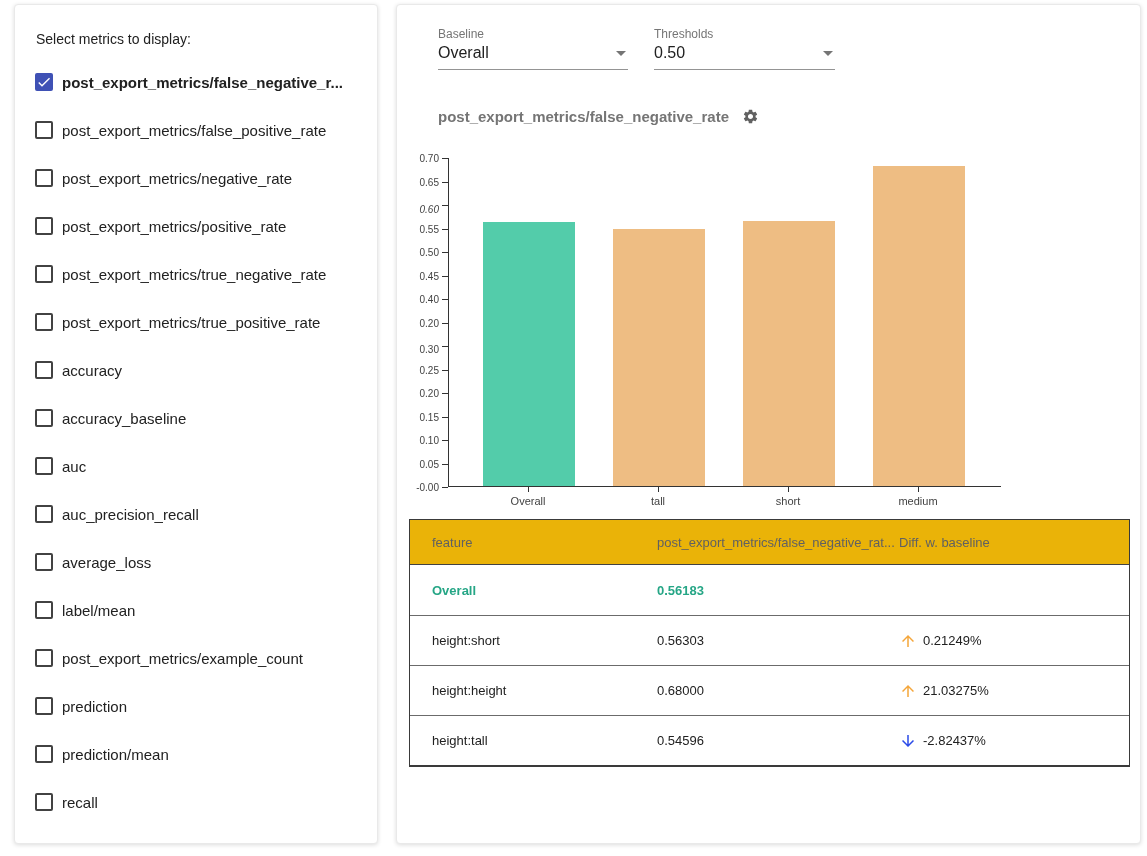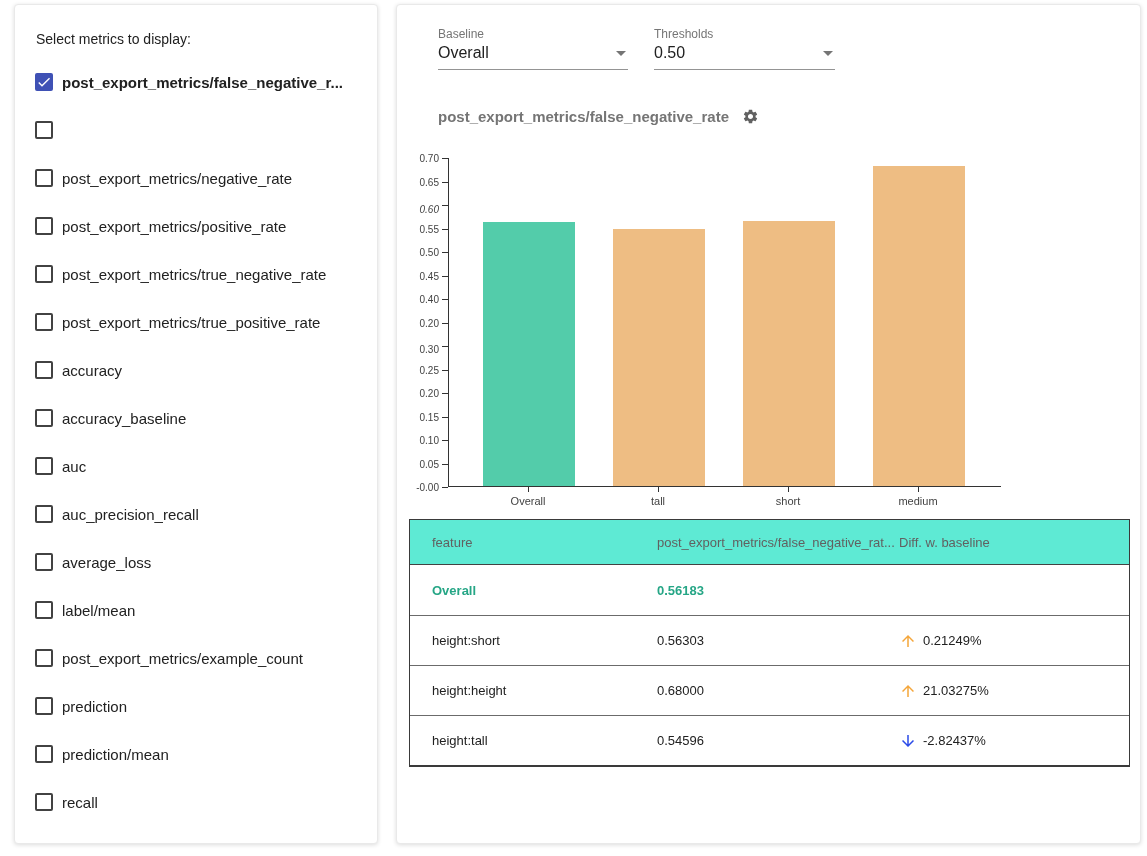--- a/index.html
+++ b/index.html
@@ -112,21 +112,21 @@
   }
   .trow{
     display:grid;
     grid-template-columns:247px 235px 1fr;
     align-items:center;
     height:50px;
     font-size:13px;
   }
   .thead{
     height:45px;
-    background:#5eead4;
+    background:#eab308;
     color:#616161;
     border-bottom:1px solid #424242;
   }
   .trow + .trow{border-top:1px solid #6b6b6b;}
   .c-feature{padding-left:22px;}
   .c-diff{display:flex;align-items:center;gap:6px;padding-left:7px;}
   .trow.baseline .c-feature,.trow.baseline .c-value{
     color:var(--baseline-text);font-weight:bold;
   }
   .arrow-ic{display:none;line-height:0;}
@@ -145,20 +145,21 @@
         <path d="M9 16.17L4.83 12l-1.42 1.41L9 19 21 7l-1.41-1.41z" fill="#ffffff"></path>
       </svg>
     </span>
     <span class="metric-label">post_export_metrics/false_negative_r...</span>
   </div>
 
   <div class="metric-item">
     <span class="cb">
       
     </span>
+    <span class="metric-label">post_export_metrics/false_positive_rate</span>
   </div>
 
   <div class="metric-item">
     <span class="cb">
       
     </span>
     <span class="metric-label">post_export_metrics/negative_rate</span>
   </div>
 
   <div class="metric-item">

